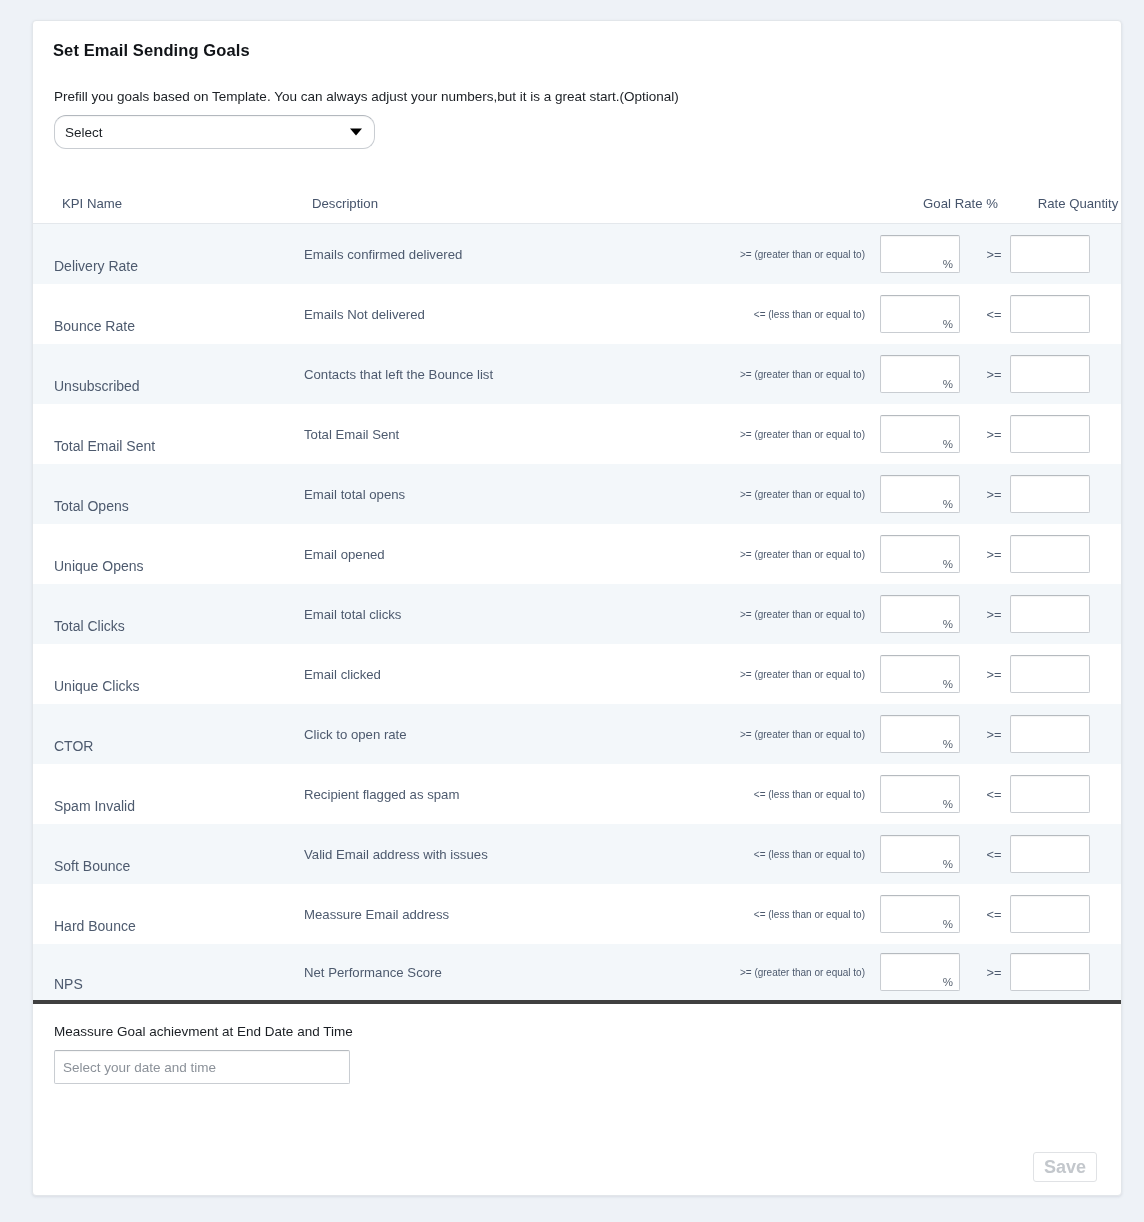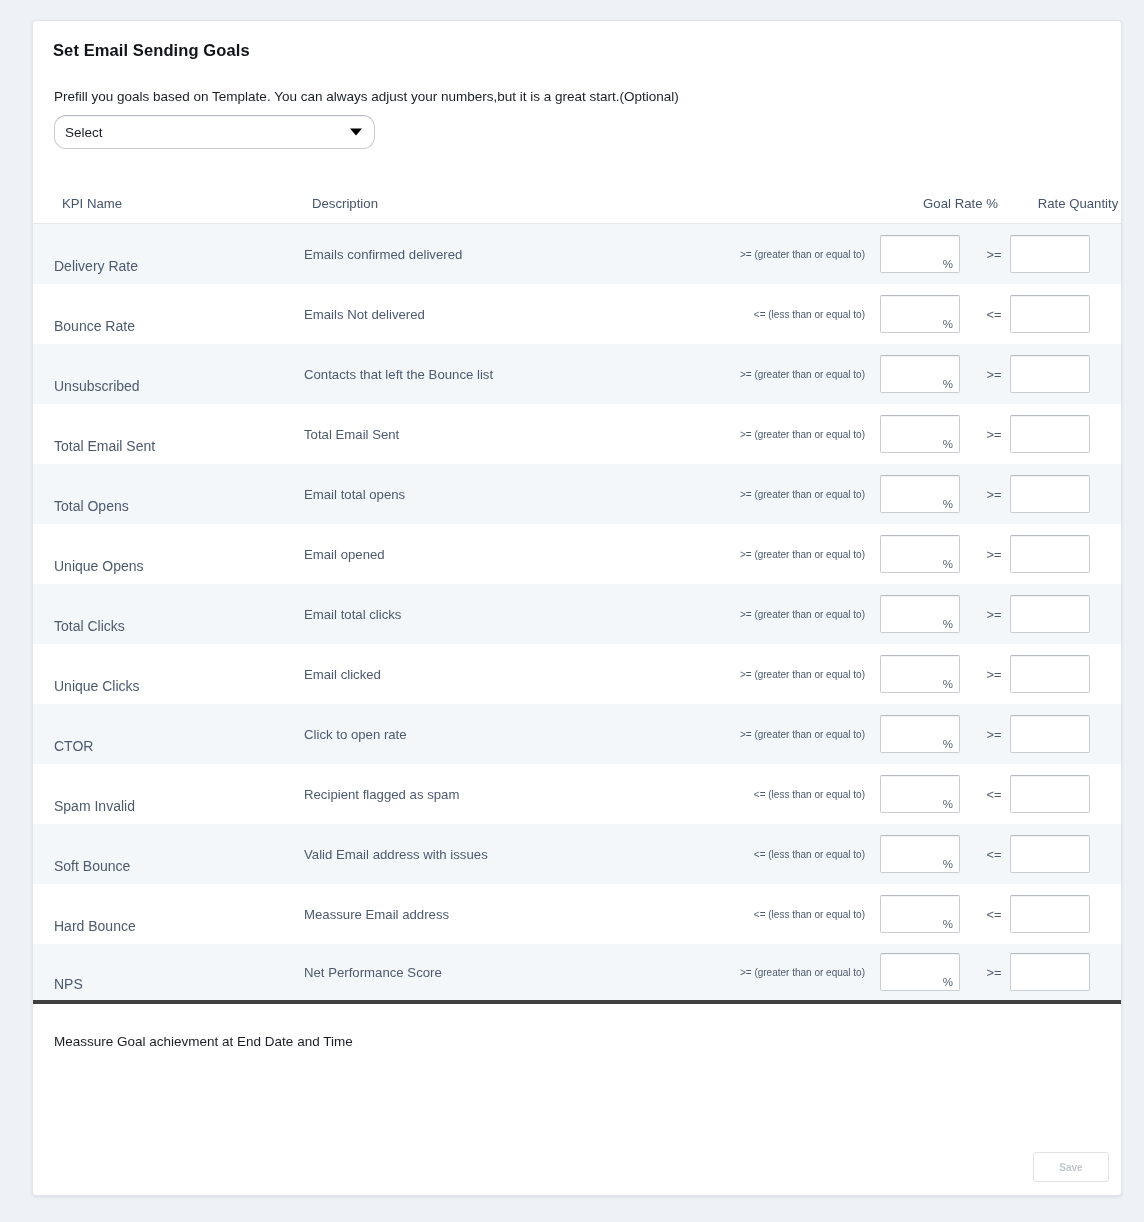--- a/index.html
+++ b/index.html
@@ -195,21 +195,20 @@
     cursor: text;
   }
 
   
   .footer-label {
     position: absolute;
     left: 21px;
     top: 1003px;
     font-size: 13.5px;
     color: #1b1f24;
-    margin-top: 10px;
   }
   .date-input {
     position: absolute;
     left: 21px;
     top: 1029px;
     width: 296px;
     height: 34px;
     background: #ffffff;
     border: 1px solid #c9cdd2;
     border-top-color: #b5babf;
@@ -219,27 +218,27 @@
     align-items: center;
     padding: 0 8px;
     font-size: 13.5px;
     color: #8b9199;
     cursor: text;
   }
   .save-btn {
     position: absolute;
     left: 1000px;
     top: 1131px;
-    width: 76px;
+    width: 64px;
     height: 30px;
     background: #ffffff;
     border: 1px solid #e0e2e5;
     border-radius: 3px;
     color: #c3c7cc;
-    font-size: 10px;
+    font-size: 18px;
     font-weight: bold;
     display: flex;
     align-items: center;
     justify-content: center;
     cursor: default;
     font-family: "Liberation Sans", sans-serif;
   }
 </style>
 </head>
 <body>
@@ -368,17 +367,20 @@
             <div class="cell-op-long">&gt;= (greater than or equal to)</div>
             <div class="rate-box"><span></span><span class="pct">%</span></div>
             <div class="cell-op-short">&gt;=</div>
             <div class="qty-box"><span></span></div>
           </div>
         </div>
     </div>
 
     <div class="footer-label">Meassure Goal achievment at End Date and Time</div>
 
+    <div class="date-input">
+      <span>Select your date and time</span>
+    </div>
 
     <div class="save-btn">Save</div>
 
   </div>
 </div>
 
 </body></html>

